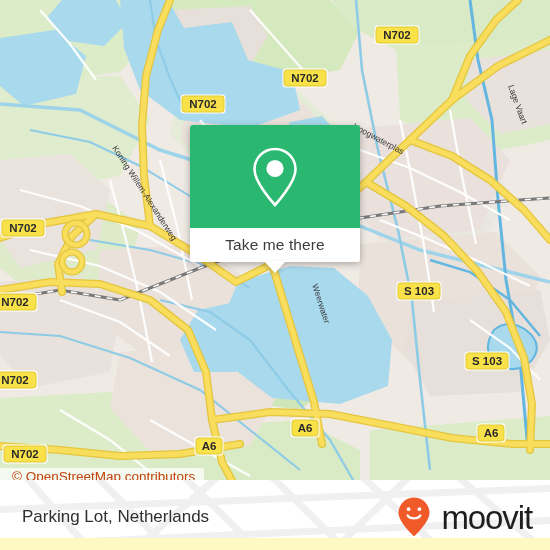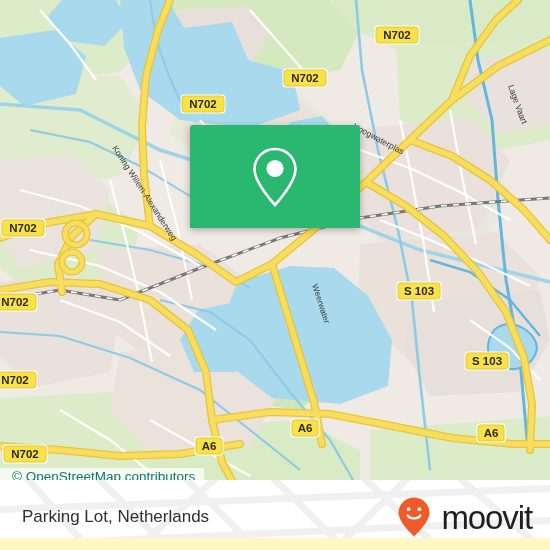--- a/index.html
+++ b/index.html
@@ -82,21 +82,21 @@
   #osm-attribution {
     position: absolute;
     left: 0;
     top: 468px;
     height: 16px;
     padding: 0 9px 0 12px;
     display: flex;
     align-items: center;
     background: rgba(255,255,255,0.72);
     font-size: 13.5px;
-    color: #0f766e;
+    color: #c2410c;
     white-space: nowrap;
   }
 
   
   #footer {
     position: absolute;
     left: 0;
     top: 480px;
     width: 550px;
     height: 74px;
@@ -324,20 +324,24 @@
           </g>
       </g>
     </svg>
 
     <div id="poi-card">
       <div id="poi-card-green">
         <svg width="52" height="64" viewBox="0 0 52 64">
           <path d="M26 4 C14.5 4 5.5 13 5.5 24.5 C5.5 38 26 60 26 60 C26 60 46.5 38 46.5 24.5 C46.5 13 37.5 4 26 4 Z" fill="none" stroke="#ffffff" stroke-width="2.6"></path>
           <circle cx="26" cy="23.5" r="8.6" fill="#ffffff"></circle>
         </svg>
+      </div>
+      <div id="poi-card-white">
+        <span id="take-me-there-label">Take me there</span>
+        <span id="card-pointer"></span>
       </div>
     </div>
 
     <div id="osm-attribution">© OpenStreetMap contributors</div>
   </div>
 
   <div id="footer">
     <svg id="footer-watermark" viewBox="0 0 550 58">
       <rect x="0" y="0" width="550" height="58" fill="#ffffff"></rect>
       <g stroke="#f0f0f0" stroke-width="7" fill="none" stroke-linecap="round">

